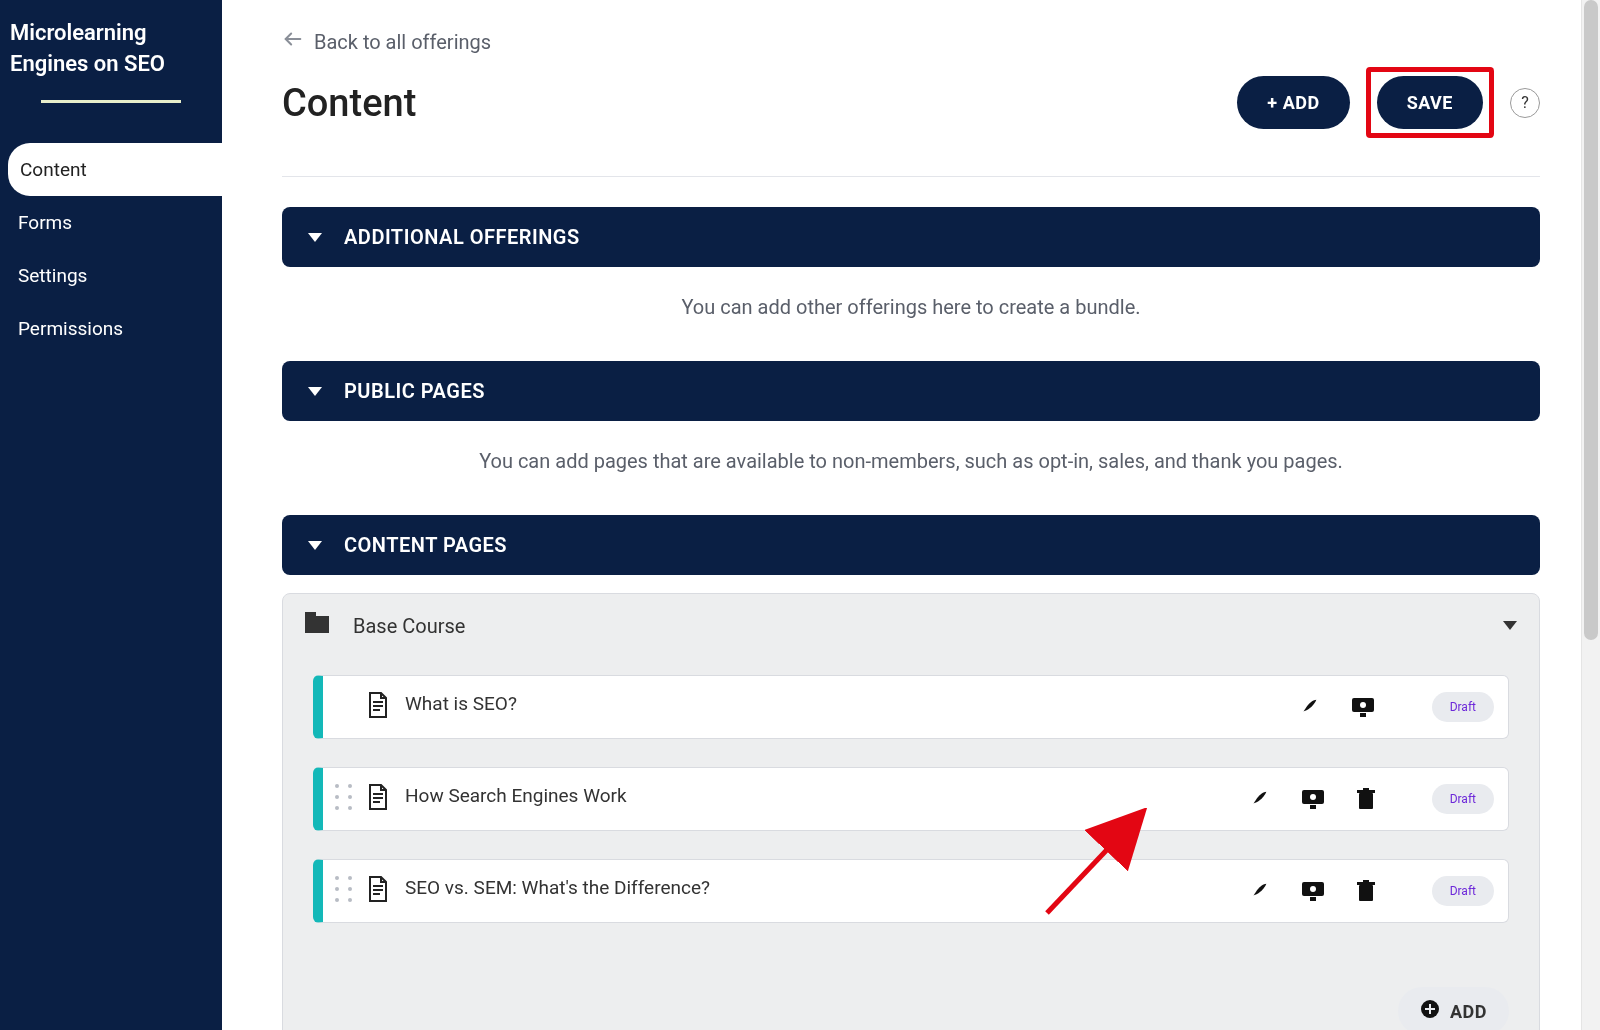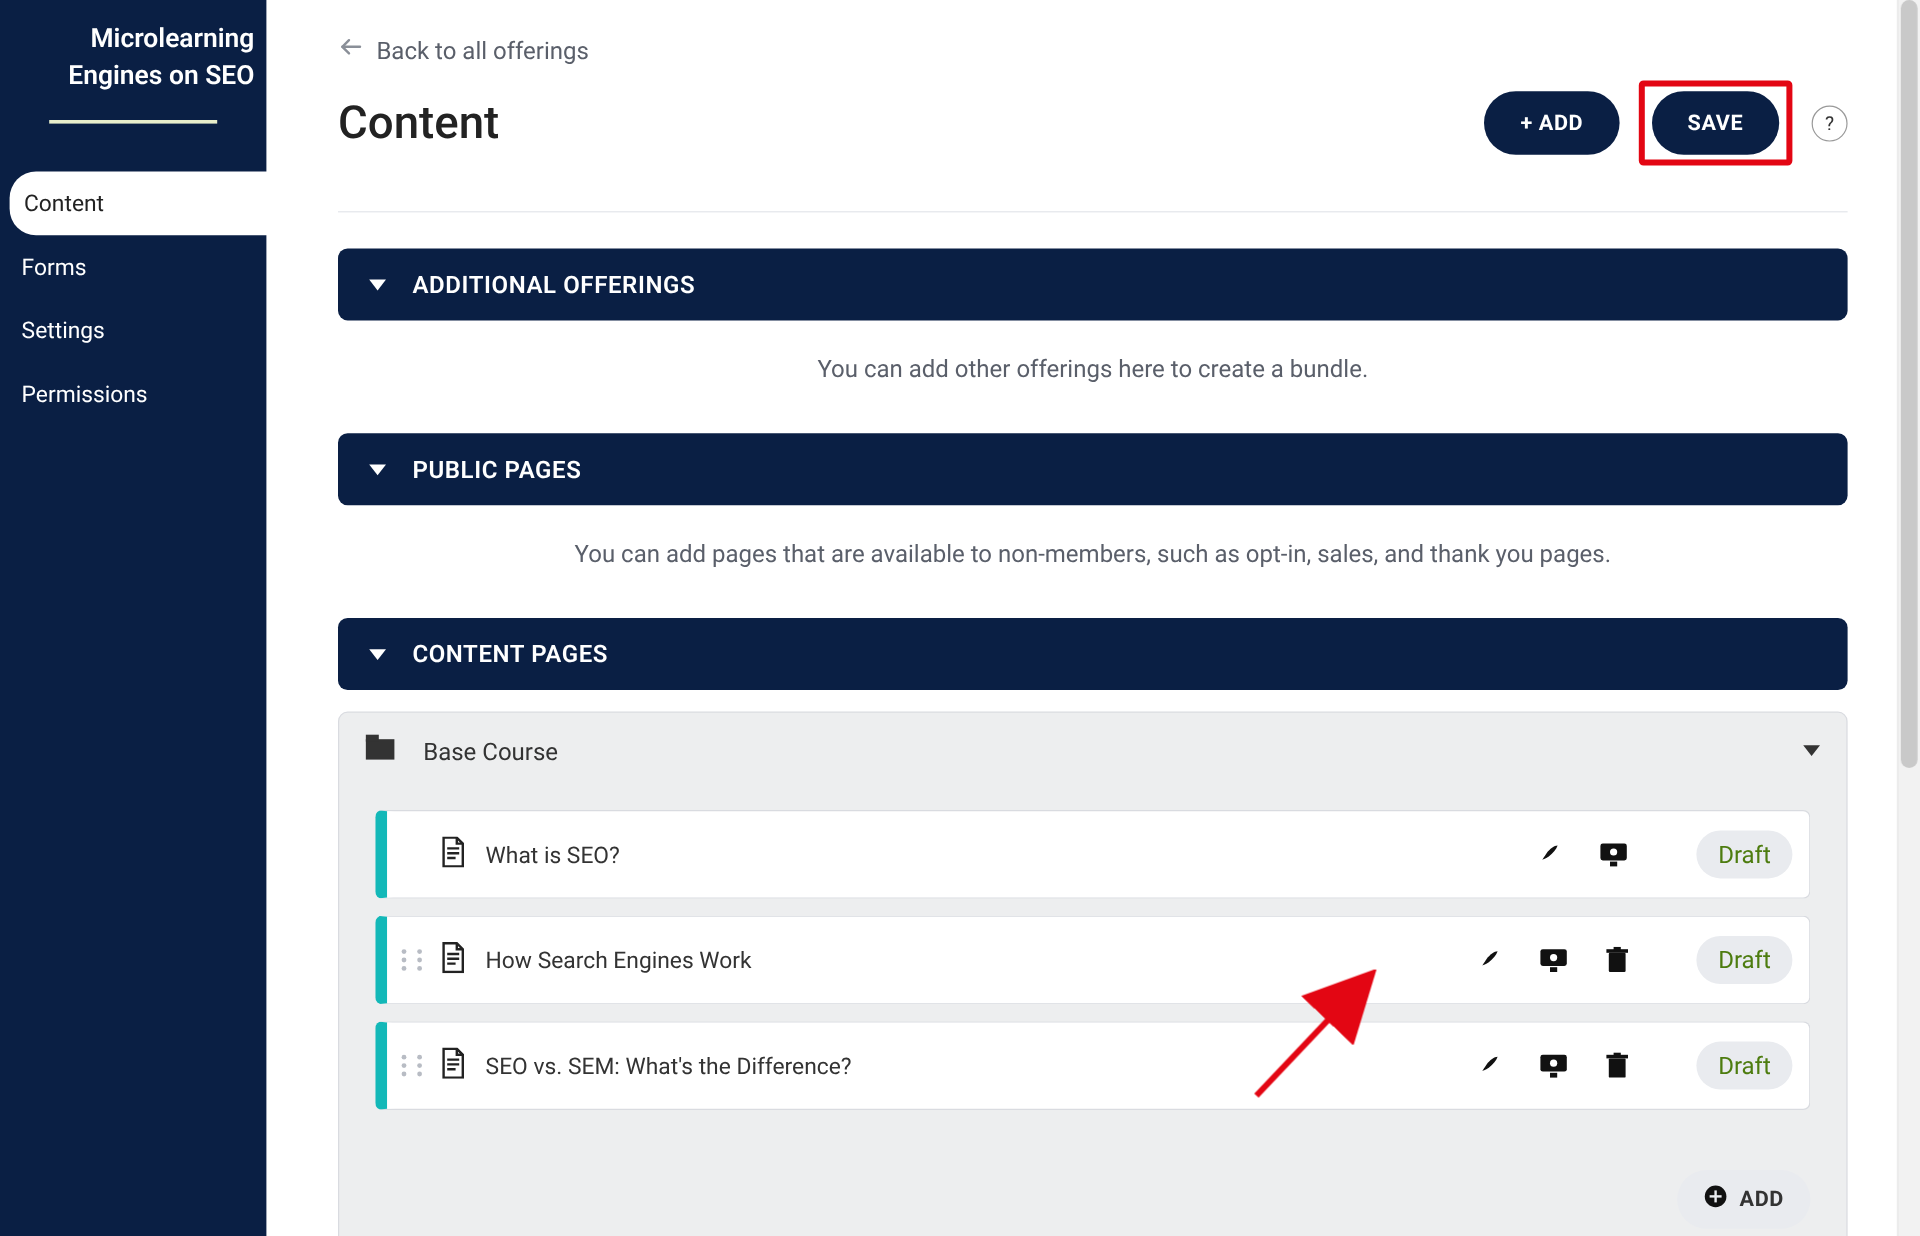--- a/index.html
+++ b/index.html
@@ -34,21 +34,21 @@
 
   
   .sidebar {
     width: 222px;
     flex: none;
     background: var(--navy);
     color: #fff;
     padding-top: 18px;
   }
   .course-title {
-    text-align: right;
+    text-align: left;
     font-size: 22px;
     line-height: 1.4;
     font-weight: 600;
     padding: 0 10px 20px 10px;
   }
   .title-rule {
     width: 140px;
     height: 3px;
     background: #e8eecb;
     margin: 0 auto 40px auto;
@@ -193,23 +193,22 @@
 
   .pages {
     padding: 18px 30px 30px 30px;
   }
   .page-row {
     background: #fff;
     border: 1px solid var(--panel-border);
     border-radius: 6px;
     border-left: 10px solid var(--teal);
     display: flex;
-    align-items: center;
     padding: 16px 14px 16px 10px;
-    margin-bottom: 14px;
+    margin-bottom: 28px;
   }
   .drag-handle {
     width: 22px;
     display: grid;
     grid-template-columns: 1fr 1fr;
     gap: 3px;
     margin: 0 6px 0 2px;
   }
   .drag-dot {
     width: 4px; height: 4px; background: #b8bcc4; border-radius: 50%;
@@ -223,24 +222,24 @@
   }
   .row-actions {
     display: flex;
     align-items: center;
     gap: 30px;
     padding-right: 16px;
   }
   .icon-btn { cursor: pointer; display:flex; }
   .status-chip {
     background: var(--chip-bg);
-    color: #4d7c0f;
+    color: #6d28d9;
     padding: 8px 18px;
     border-radius: 20px;
-    font-size: 20px;
+    font-size: 12px;
     margin-left: 40px;
   }
 
   .module-add {
     display: flex;
     justify-content: flex-end;
     padding: 6px 30px 26px 30px;
   }
   .btn-chip {
     background: var(--chip-bg);

